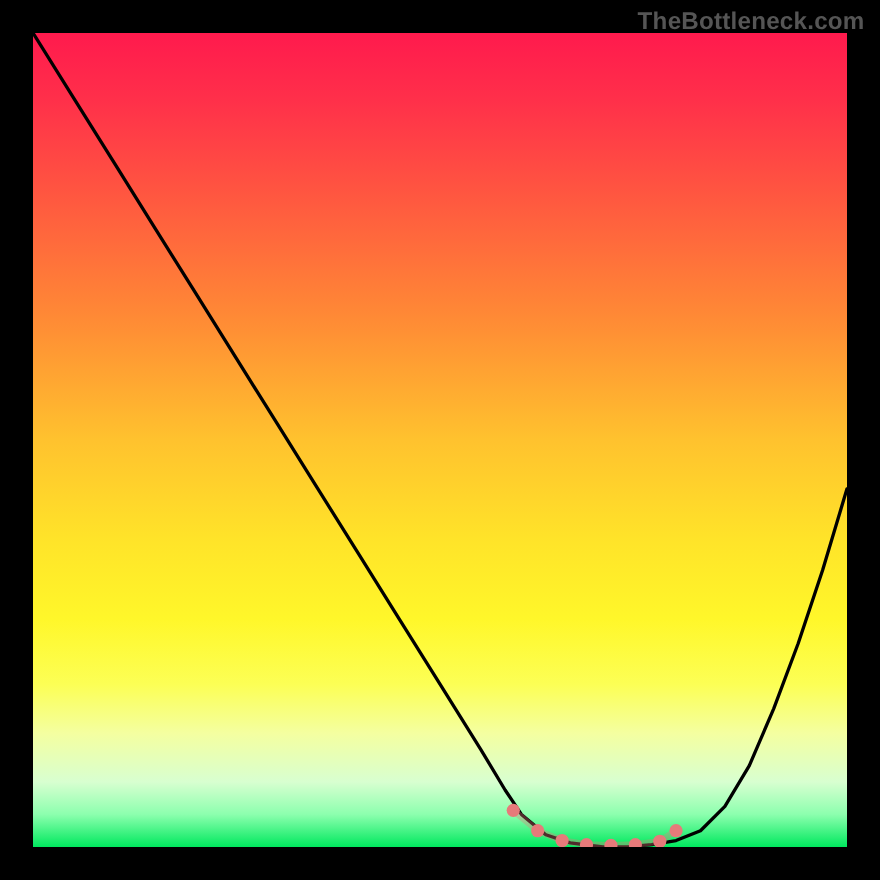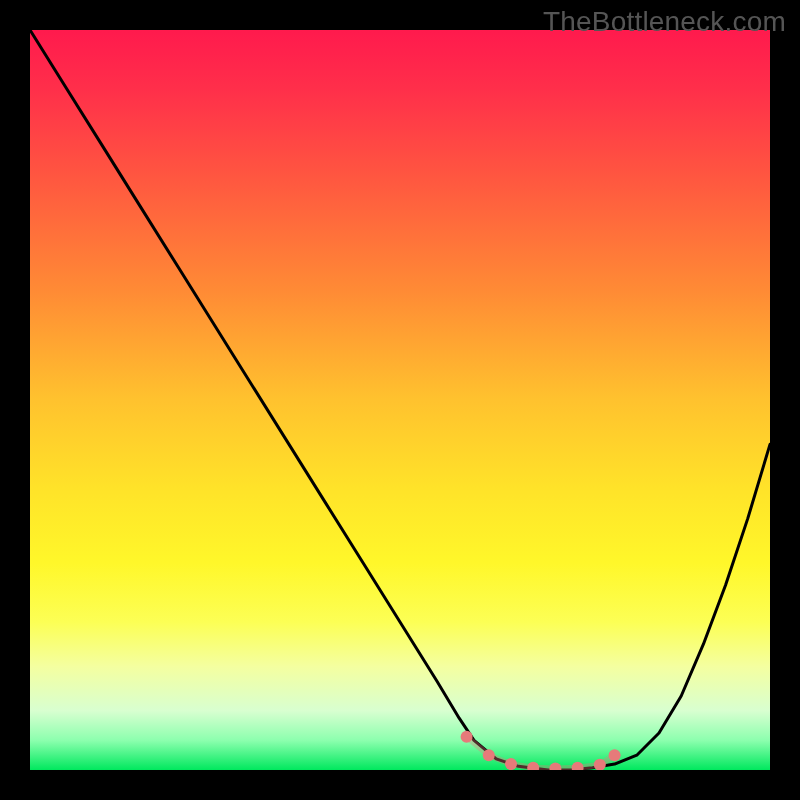--- a/index.html
+++ b/index.html
@@ -9,22 +9,22 @@
     background: #000;
     position: relative;
     font-family: Arial, sans-serif;
     overflow: hidden;
   }
   .watermark {
     position: absolute;
     top: 6px;
     right: 14px;
     color: #555;
-    font-size: 28px;
-    font-weight: 400;
+    font-size: 22px;
+    font-weight: 700;
     letter-spacing: 0.2px;
     z-index: 5;
   }
   .plot-area {
     position: absolute;
     top: 30px;
     left: 30px;
     width: 740px;
     height: 740px;
   }

